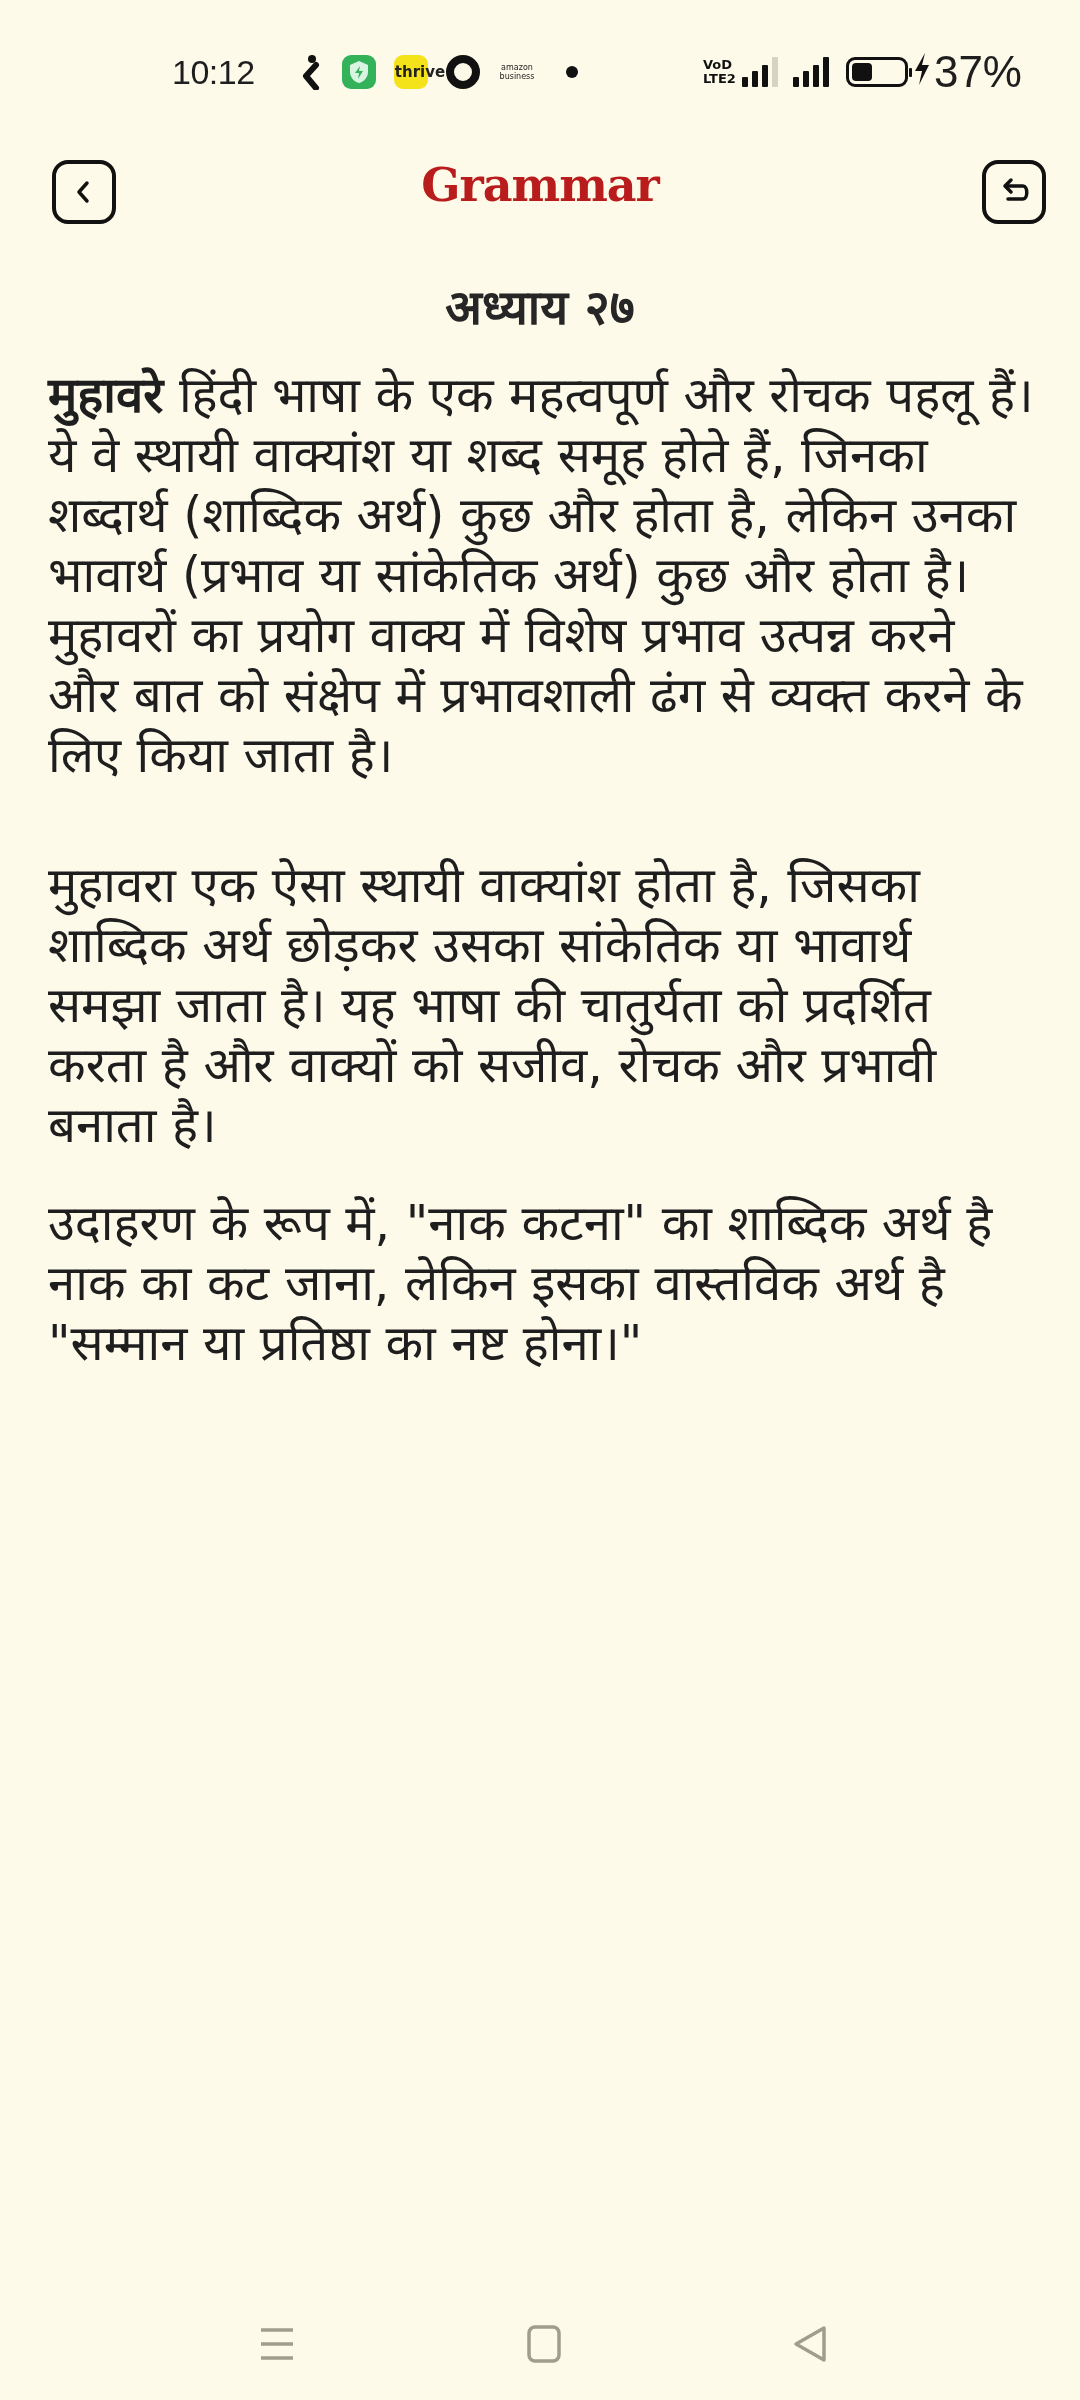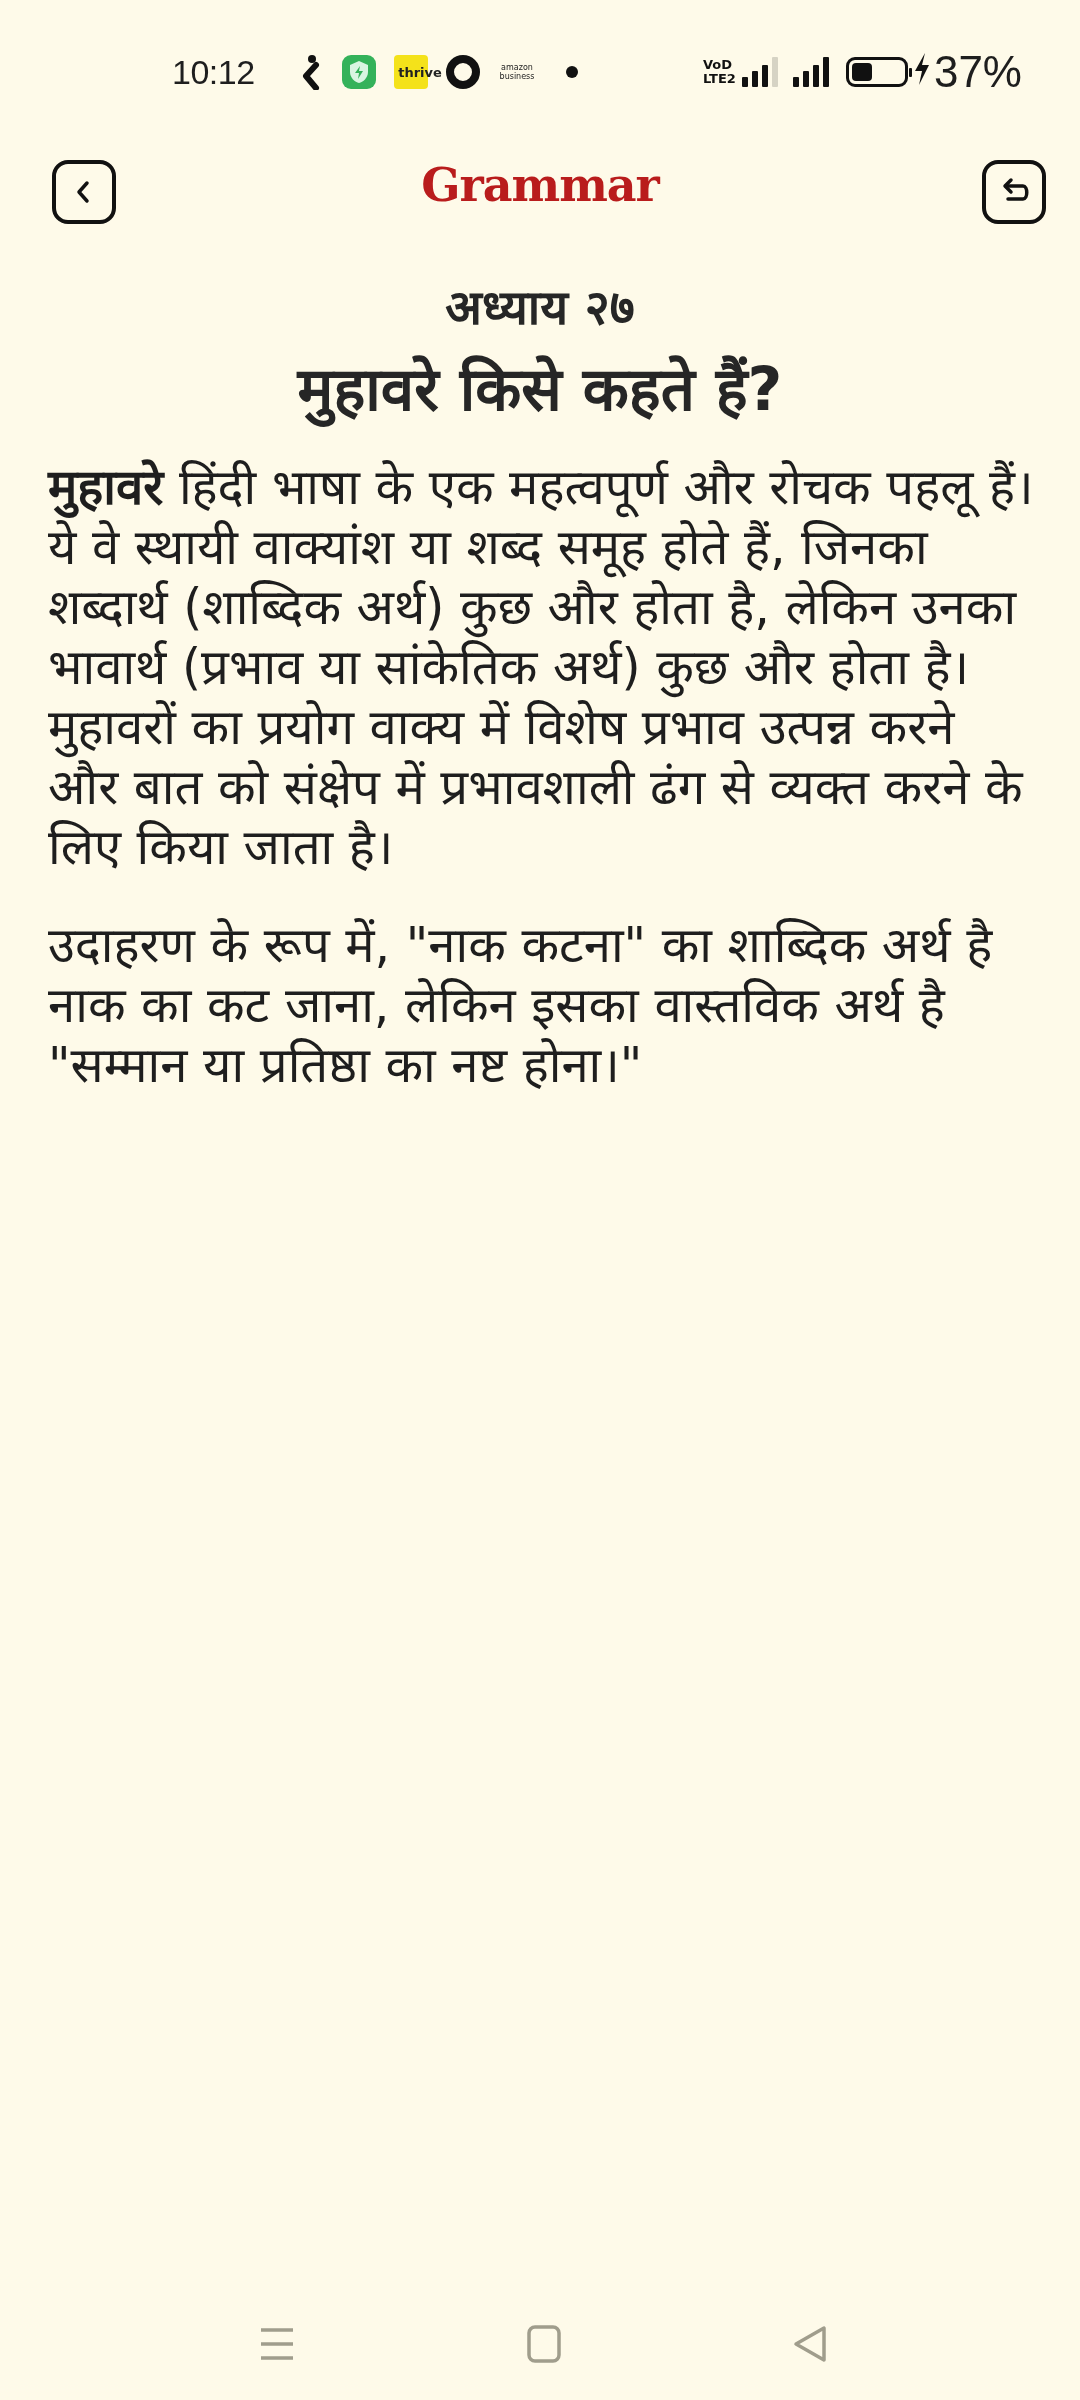--- a/index.html
+++ b/index.html
@@ -43,21 +43,21 @@
       align-items: center;
       gap: 18px;
       height: 64px;
     }
     .ni {
       width: 34px; height: 34px;
       display: flex; align-items: center; justify-content: center;
     }
     .ni-k { font-family: "DejaVu Sans", sans-serif; font-weight: bold; font-size: 34px; color:#111; width: 24px; }
     .ni-shield { background: #34b25a; border-radius: 9px; }
-    .ni-thrive { background: #f4e21a; border-radius: 4px; font-size: 13px; font-weight: bold; color:#222; font-family: "DejaVu Sans", sans-serif; padding-left: 18px; }
+    .ni-thrive { background: #f4e21a; border-radius: 9px; font-size: 15px; font-weight: bold; color:#222; font-family: "DejaVu Sans", sans-serif; padding-left: 18px; }
     .ni-ring { border-radius: 50%; border: 8px solid #111; width: 34px; height: 34px; background: #fefae9; }
     .ni-amazon { width: 38px; flex-direction: column; font-size: 8px; line-height: 9px; color:#222; font-family: "DejaVu Sans", sans-serif; }
     .ni-dot { width: 12px; height: 12px; border-radius: 50%; background: #111; margin-left: 12px; }
 
     .sys-icons {
       position: absolute;
       right: 58px;
       display: flex;
       align-items: center;
       gap: 3px;
@@ -254,25 +254,25 @@
     <div class="icon-btn undo-btn">
       <svg width="36" height="36" viewBox="0 0 36 36">
           <path d="M10 12 L27 12 C32 12 32 25 27 25 L12 25" stroke="#111" stroke-width="3.5" fill="none" stroke-linecap="round" stroke-linejoin="round"></path>
           <path d="M15 6 L9 12 L15 18" stroke="#111" stroke-width="3.5" fill="none" stroke-linecap="round" stroke-linejoin="round"></path>
         </svg>
     </div>
   </div>
 
   <div class="content">
     <div class="chapter">अध्याय २७</div>
-    <h1 class="title">मुहावरे किसे कहते हैं?</h1>
 
     <p class="para p1"><b>मुहावरे</b><span> हिंदी भाषा के एक महत्वपूर्ण और रोचक पहलू हैं। ये वे स्थायी वाक्यांश या शब्द समूह होते हैं, जिनका शब्दार्थ (शाब्दिक अर्थ) कुछ और होता है, लेकिन उनका भावार्थ (प्रभाव या सांकेतिक अर्थ) कुछ और होता है। मुहावरों का प्रयोग वाक्य में विशेष प्रभाव उत्पन्न करने और बात को संक्षेप में प्रभावशाली ढंग से व्यक्त करने के लिए किया जाता है।</span></p>
 
 
+    <p class="para p2">मुहावरा एक ऐसा स्थायी वाक्यांश होता है, जिसका शाब्दिक अर्थ छोड़कर उसका सांकेतिक या भावार्थ समझा जाता है। यह भाषा की चातुर्यता को प्रदर्शित करता है और वाक्यों को सजीव, रोचक और प्रभावी बनाता है।</p>
 
     <p class="para p3">उदाहरण के रूप में, "नाक कटना" का शाब्दिक अर्थ है नाक का कट जाना, लेकिन इसका वास्तविक अर्थ है "सम्मान या प्रतिष्ठा का नष्ट होना।"</p>
   </div>
 
   <div class="navbar">
     <div class="nav-btn nav-menu">
       <svg width="40" height="40" viewBox="0 0 40 40">
           <path d="M4 6 H36 M4 20 H36 M4 34 H36" stroke="#a09d8c" stroke-width="3.5"></path>
         </svg>
     </div>

